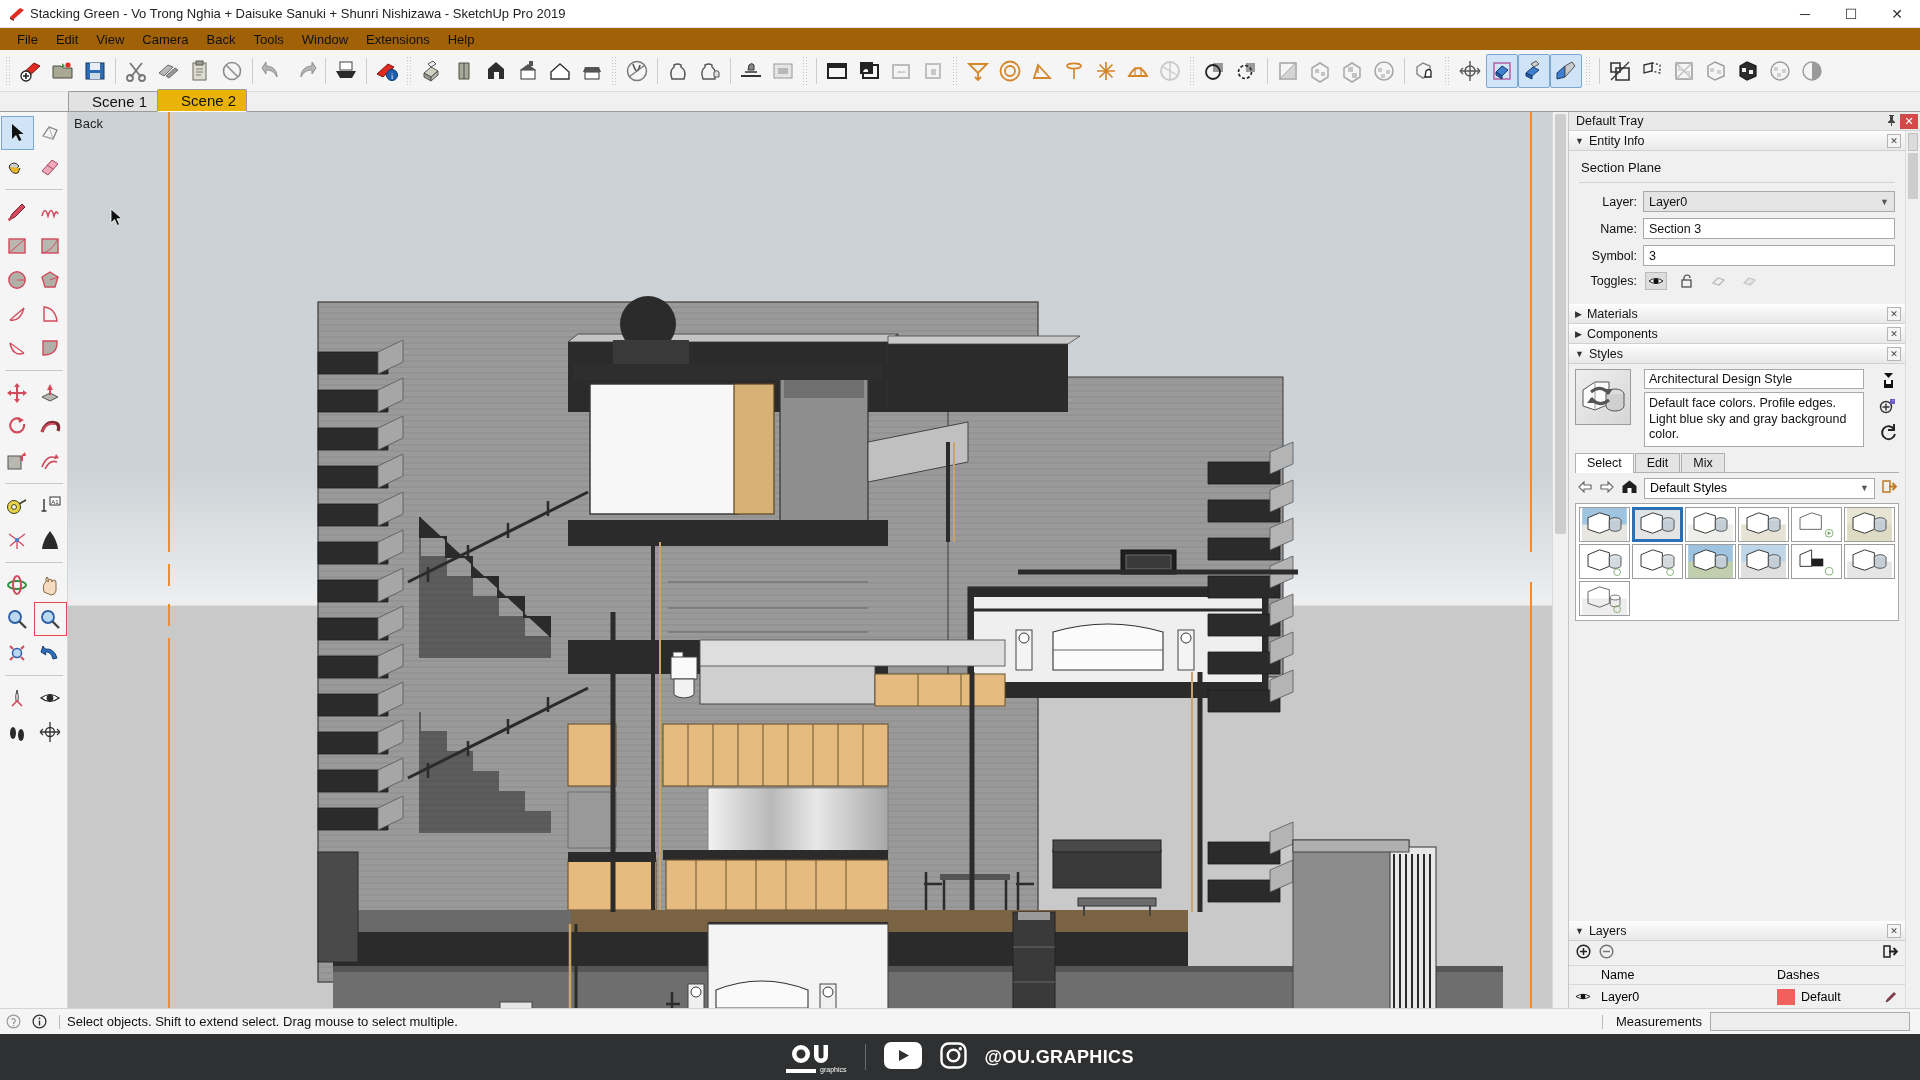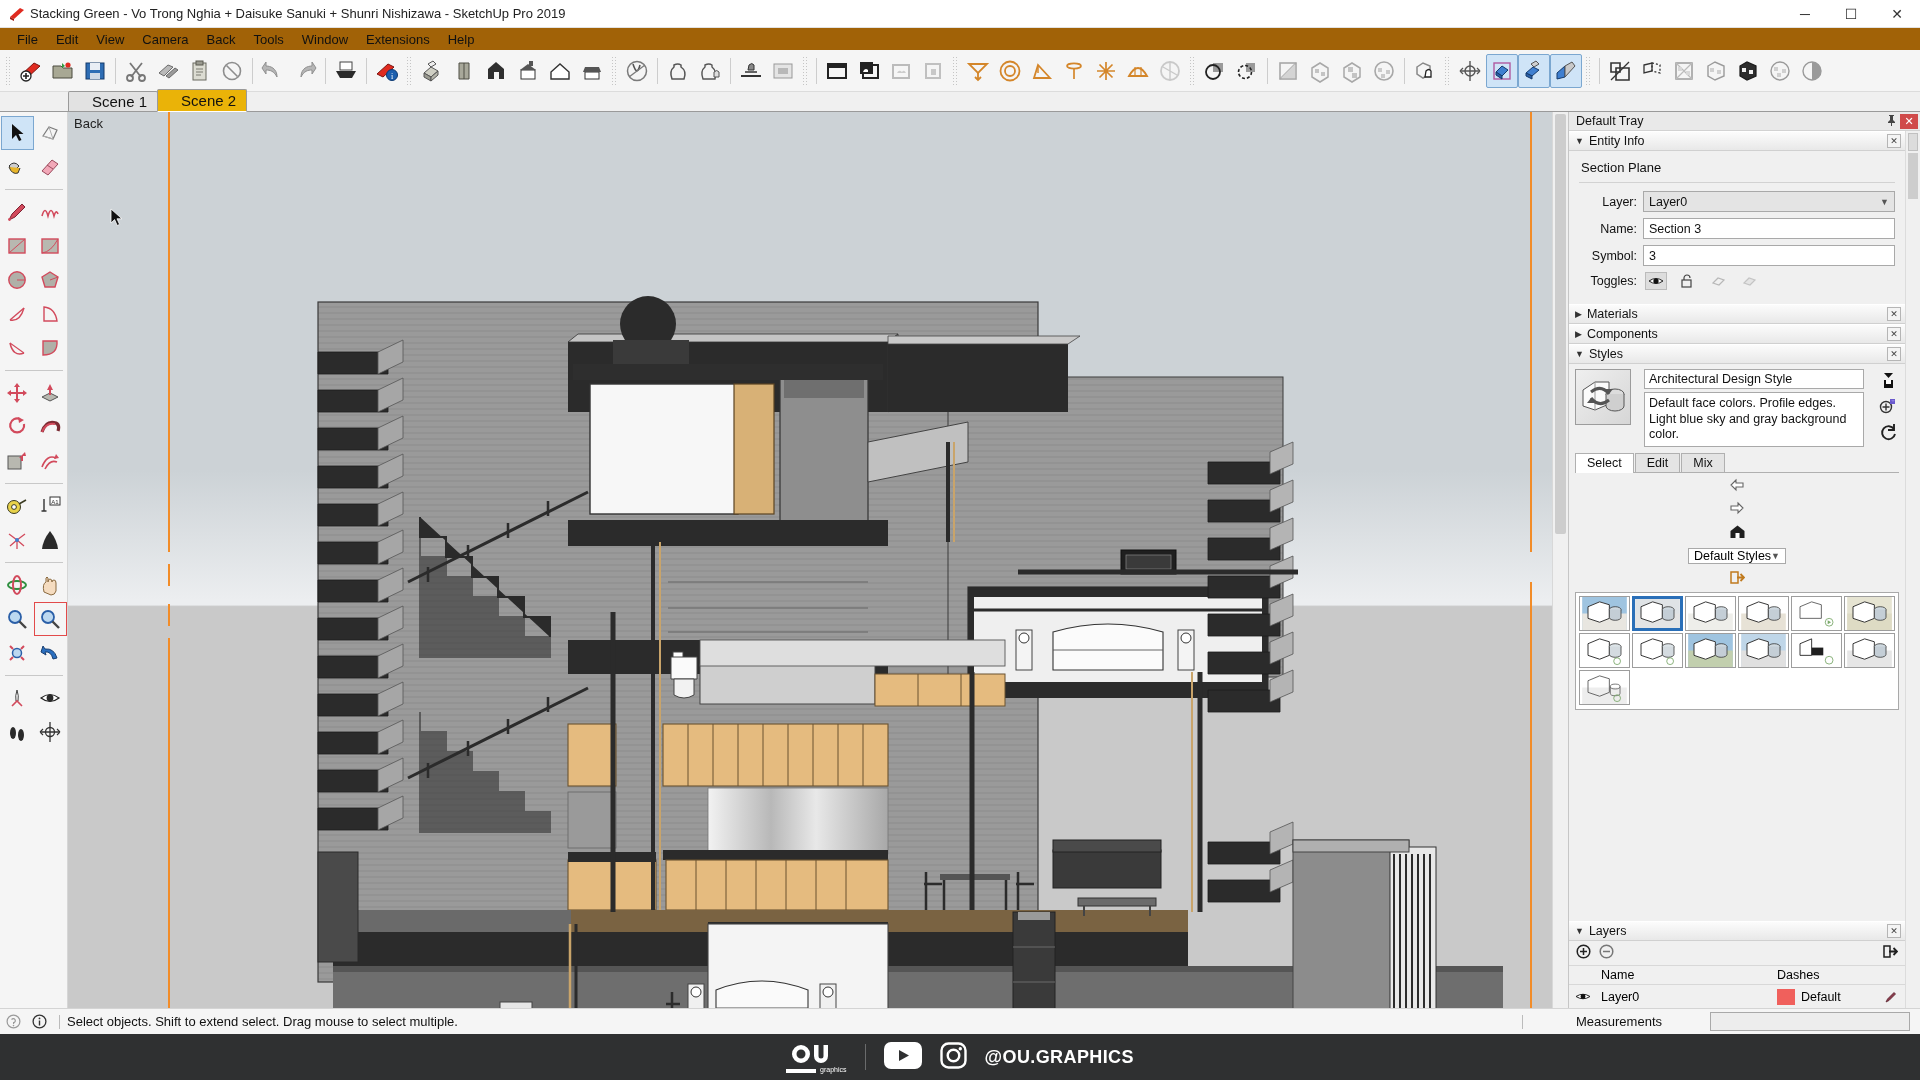--- a/index.html
+++ b/index.html
@@ -118,21 +118,21 @@
   .st-thumb { width:56px; height:56px; border:1px solid #9c9c9c; background:linear-gradient(135deg,#efefef,#d6d6d6); display:flex; align-items:center; justify-content:center; }
   .st-fields { flex:1; display:flex; flex-direction:column; gap:3px; }
   .st-name { height:20px; border:1px solid #a9a9a9; background:#fff; font-size:12.5px; padding:2px 4px; color:#111; }
   .st-desc { flex:1; min-height:36px; border:1px solid #a9a9a9; background:#fff; font-size:12.5px; padding:3px 4px; color:#111; line-height:1.25; }
   .st-side { width:22px; display:flex; flex-direction:column; align-items:center; gap:5px; padding-top:2px;}
 
   .st-tabs { display:flex; align-items:flex-end; margin-top:6px; border-bottom:1px solid #b0b0b0; }
   .st-tab { padding:2px 11px; font-size:12.5px; color:#111; background:#e4e4e4; border:1px solid #b0b0b0; border-bottom:none; margin-right:1px;}
   .st-tab.active { background:#fff; margin-bottom:-1px; padding-bottom:3px; }
 
-  .st-nav { display:flex; align-items:center; gap:6px; padding:5px 2px 4px 2px;flex-direction:column; }
+  .st-nav { display:flex; align-items:center; gap:6px; padding:5px 2px 4px 2px; }
   .st-sel { flex:1; height:21px; border:1px solid #a9a9a9; background:#fff; display:flex; align-items:center;
             padding-left:5px; font-size:12.5px; }
   .st-sel .cv { margin-left:auto; margin-right:5px; font-size:9px; color:#555; }
 
   .st-grid-wrap { border:1px solid #a9a9a9; background:#fff; height:118px; padding:3px; margin-bottom:2px;}
   .st-grid { display:grid; grid-template-columns:repeat(6,1fr); gap:2px; }
   .st-cell { height:35px; border:1px solid #9d9d9d; background:#fff; position:relative; overflow:hidden; }
   .st-cell.sel { outline:3px solid #2a6fb8; outline-offset:-3px; border-color:#2a6fb8; }
 
   .layers-body { background:#f0f0f0; }
@@ -151,21 +151,21 @@
   .swatch { width:18px; height:16px; display:inline-block; }
 
   .tray-scroll { width:15px; background:#f0f0f0; border-left:1px solid #dcdcdc; }
 
   
   .statusbar { height:26px; background:#f5f5f5; border-top:1px solid #d4d4d4; display:flex;
                align-items:center; flex:0 0 26px; font-size:13px; color:#111; }
   .sb-ico { width:26px; display:flex; justify-content:center; align-items:center; }
   .sb-div { width:1px; height:14px; background:#bbb; margin:0 7px; }
   .sb-msg { }
-  .sb-right { margin-left:auto; display:flex; align-items:center; padding-right:10px;gap:40px; }
+  .sb-right { margin-left:auto; display:flex; align-items:center; padding-right:10px; }
   .sb-meas-label { margin:0 8px 0 6px; }
   .sb-meas-box { width:200px; height:19px; border:1px solid #a9a9a9; background:#ededed; }
 
   
   .watermark { height:46px; background:#2f3031; display:flex; align-items:center; justify-content:center;
                gap:18px; flex:0 0 46px; }
   .wm-sep { width:1px; height:26px; background:#6a6b6c; }
   .wm-handle { color:#fff; font-weight:bold; font-size:18px; letter-spacing:.4px; }
 </style>
 </head>

